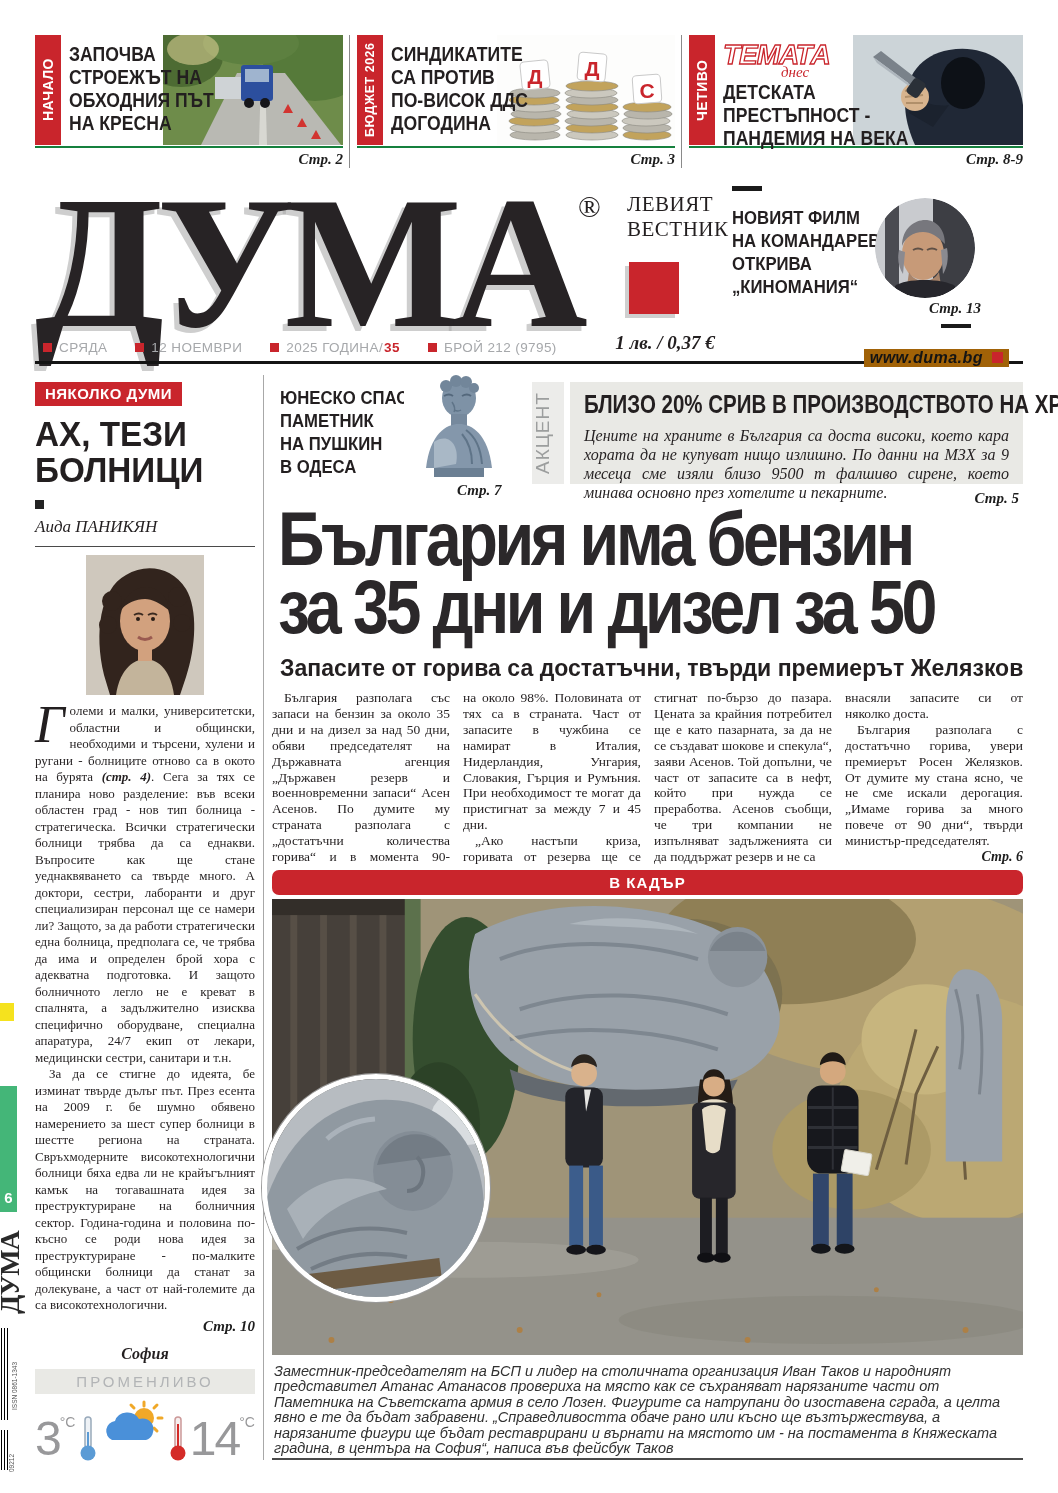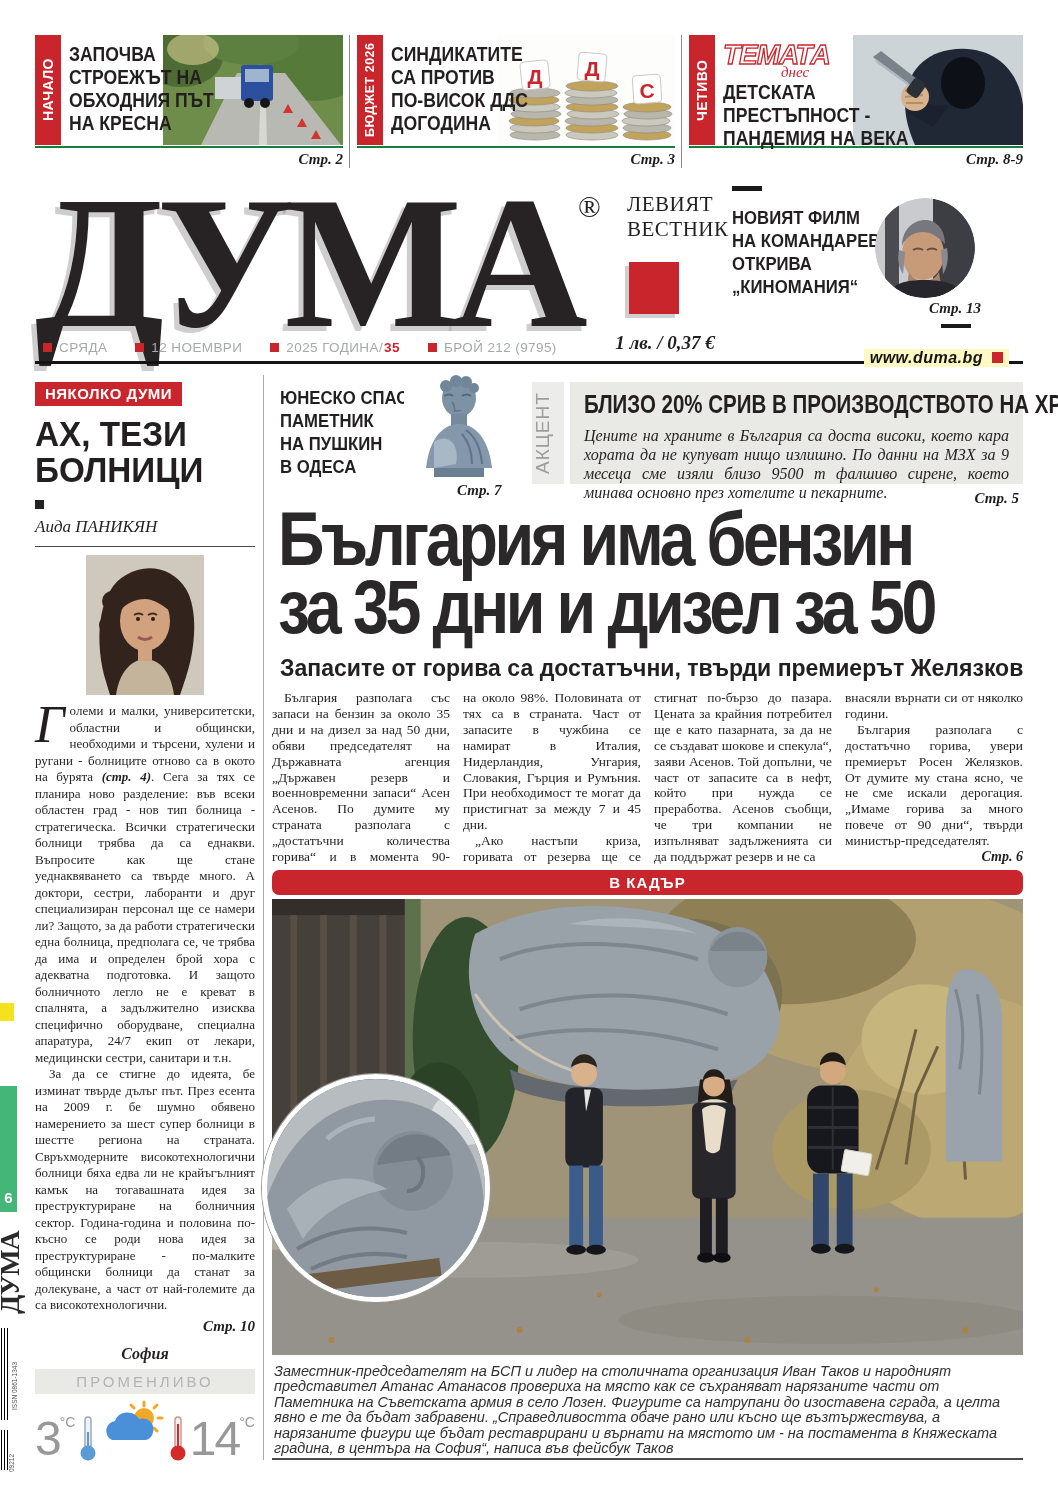--- a/index.html
+++ b/index.html
@@ -203,21 +203,21 @@
     <span class="sq"></span>
       <span>2025 ГОДИНА/</span>
       <b style="color:#c9252c;margin-left:-6px;">35</b>
     <span style="width:14px;"></span>
     <span class="sq"></span>
       <span>БРОЙ 212 (9795)</span>
   </div>
 </div>
 
 <div class="abs" style="left:35px;top:361px;width:988px;height:3px;background:#141414;">
-  <div style="position:absolute;right:14px;top:-12px;background:#fef9c3;padding:0 6px;font-weight:bold;font-style:italic;font-size:16px;letter-spacing:.5px;color:#141414;margin-left:16px;">
+  <div style="position:absolute;right:14px;top:-12px;background:#a16207;padding:0 6px;font-weight:bold;font-style:italic;font-size:16px;letter-spacing:.5px;color:#141414;margin-left:16px;">
     <span>www.duma.bg</span>
     <span class="sq" style="width:11px;height:11px;margin-left:4px;"></span>
   </div>
 </div>
 
 <div class="abs" style="left:263px;top:375px;height:1085px;width:1px;background:#a8a8a8;"></div>
 
 <div class="leftcol">
   <span class="lc-badge">НЯКОЛКО ДУМИ</span>
   <div class="lc-title condb prelines" style="transform:scaleX(0.95);">АХ, ТЕЗИ
@@ -322,21 +322,21 @@
       <p style="text-indent:12px;">България разполага със запаси на бензин за около 35 дни и на дизел за над 50 дни, обяви председателят на Държавната агенция „Държавен резерв и военновременни запаси“ Асен Асенов. По думите му страната разполага с „достатъчни количества горива“ и в момента 90-дневните запаси са осигурени</p>
     </div>
     <div>
       <p>на около 98%. Половината от тях са в страната. Част от запасите в чужбина се намират в Италия, Нидерландия, Унгария, Словакия, Гърция и Румъния. При необходимост те могат да пристигнат за между 7 и 45 дни.</p>
       <p>„Ако настъпи криза, горивата от резерва ще се дават без биокомпонент, за да</p>
     </div>
     <div>
       <p>стигнат по-бързо до пазара. Цената за крайния потребител ще е като пазарната, за да не се създават шокове и спекула“, заяви Асенов. Той допълни, че част от запасите са в нефт, който при нужда се преработва. Асенов съобщи, че три компании не изпълняват задълженията си да поддържат резерв и не са</p>
     </div>
     <div>
-      <p>внасяли върнати си от няколко години.</p>
+      <p>внасяли запасите си от няколко доста.</p>
       <p>България разполага с достатъчно горива, увери премиерът Росен Желязков. От думите му стана ясно, че не сме искали дерогация. „Имаме горива за много повече от 90 дни“, твърди министър-председателят.</p>
       <div class="pageref" style="text-align:right;font-size:14px;">Стр. 6</div>
     </div>
   </div>
 
   <div class="kadar" style="position:absolute;left:0;top:492px;width:751px;border-radius:7px;">В КАДЪР</div>
 
   <svg width="751" height="456" viewBox="0 0 758 455" style="position:absolute;left:0;top:521px;" preserveAspectRatio="none">
     <rect width="758" height="455" fill="#9f9478"></rect>
     <ellipse cx="620" cy="80" rx="190" ry="95" fill="#b3a071"></ellipse>

